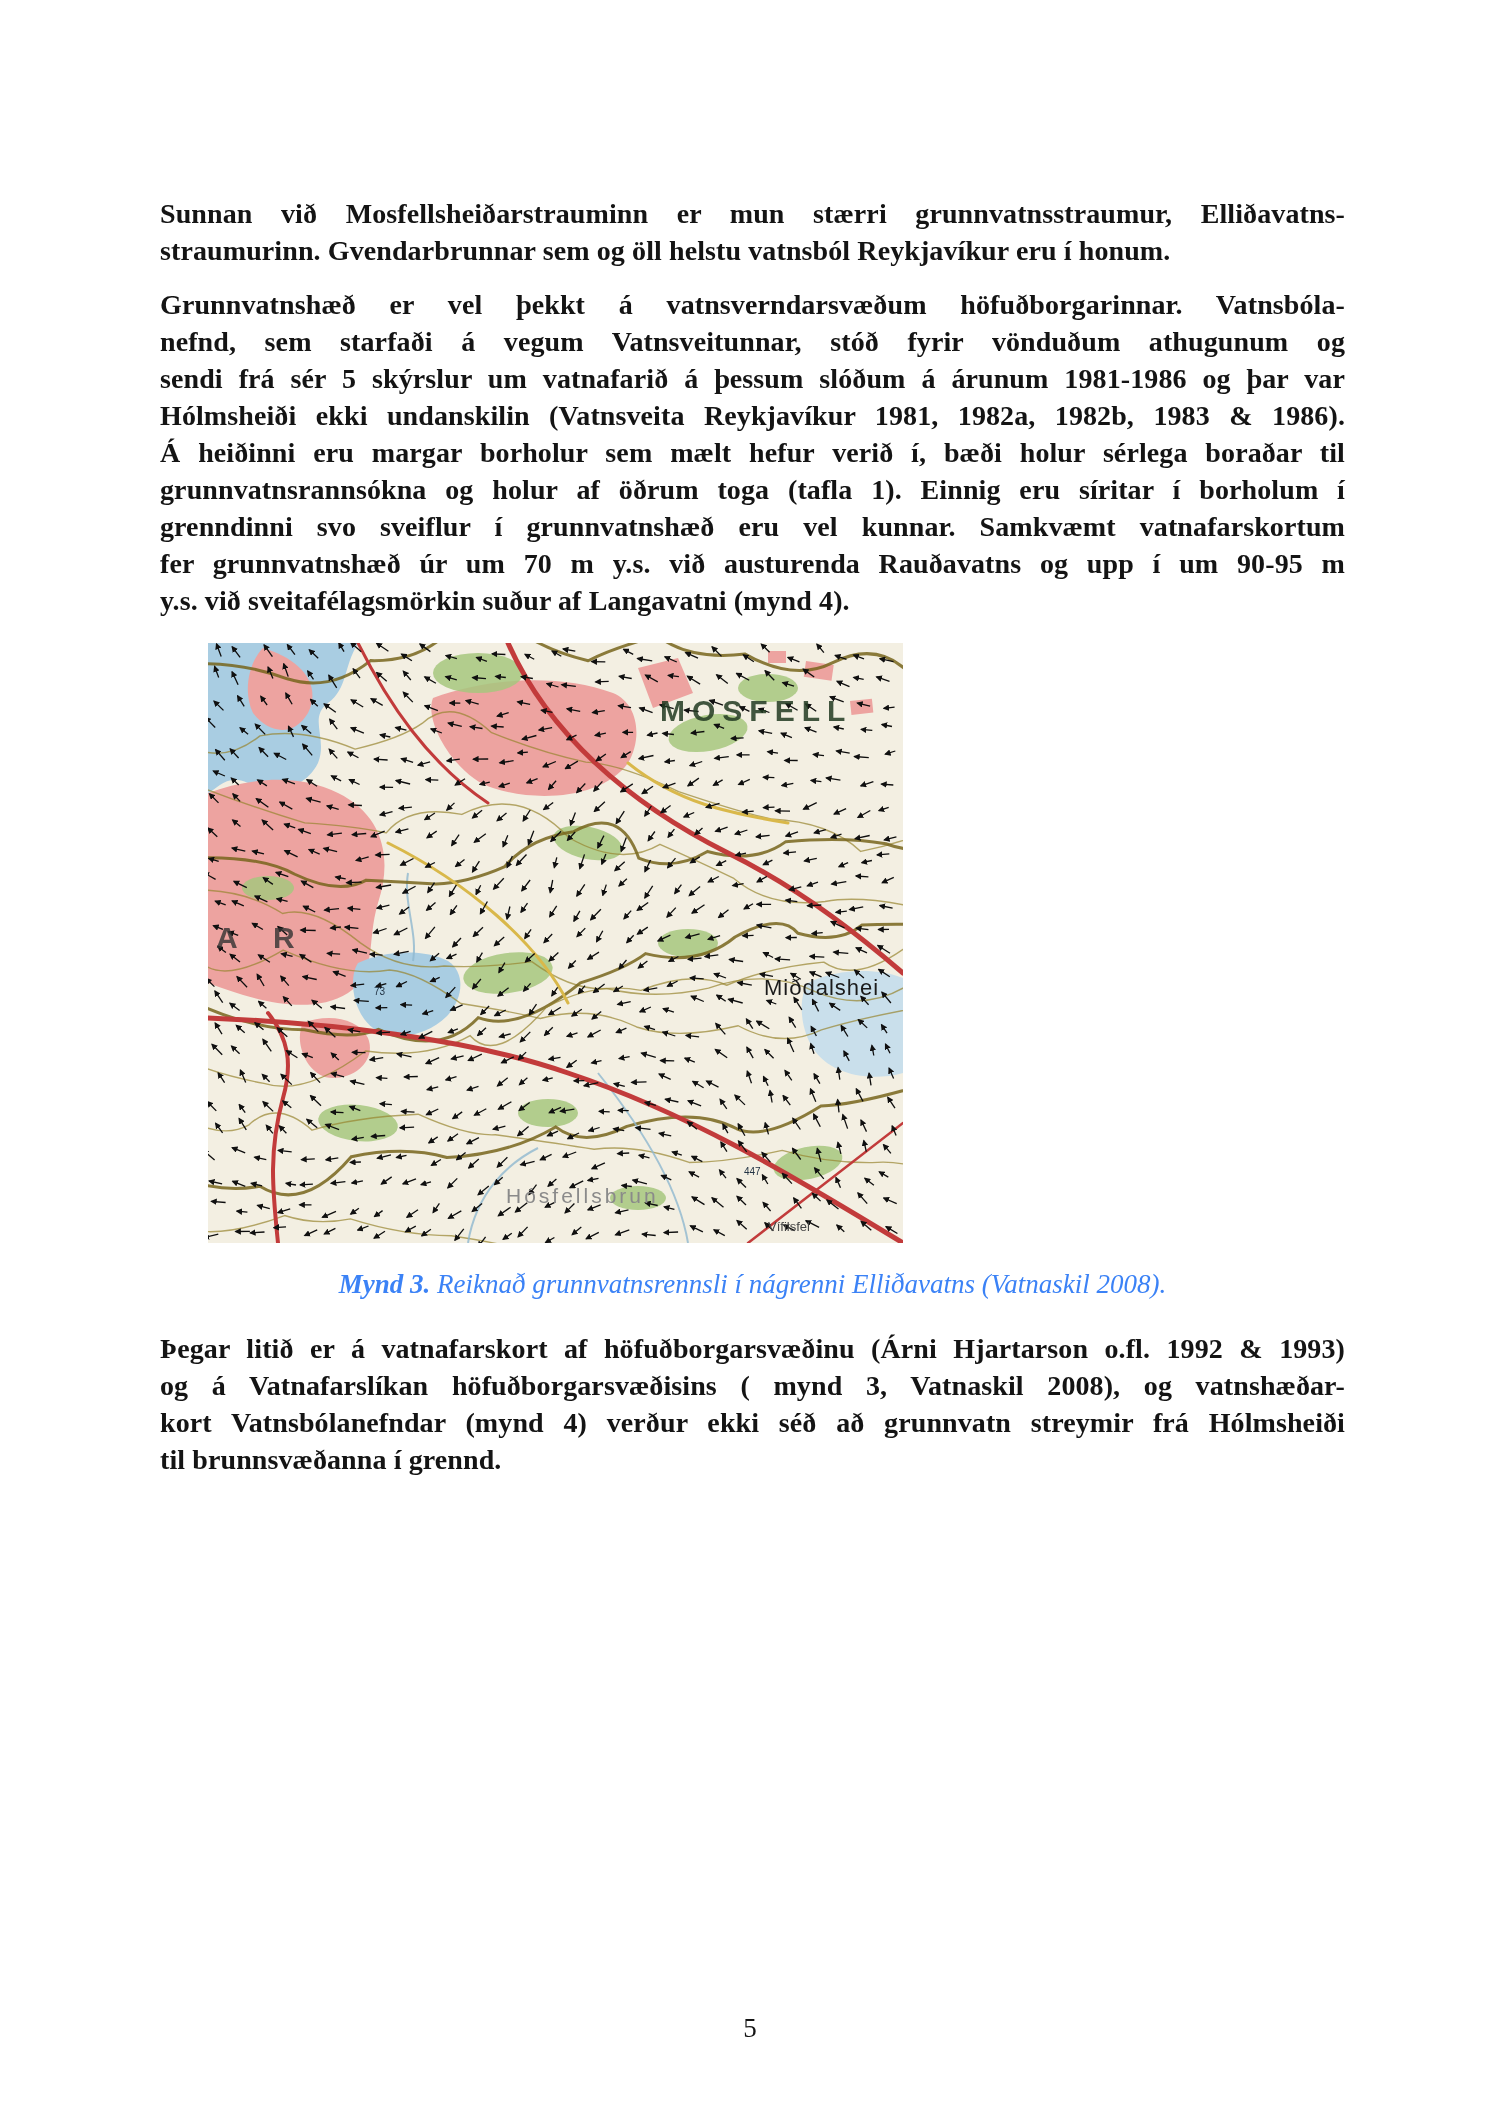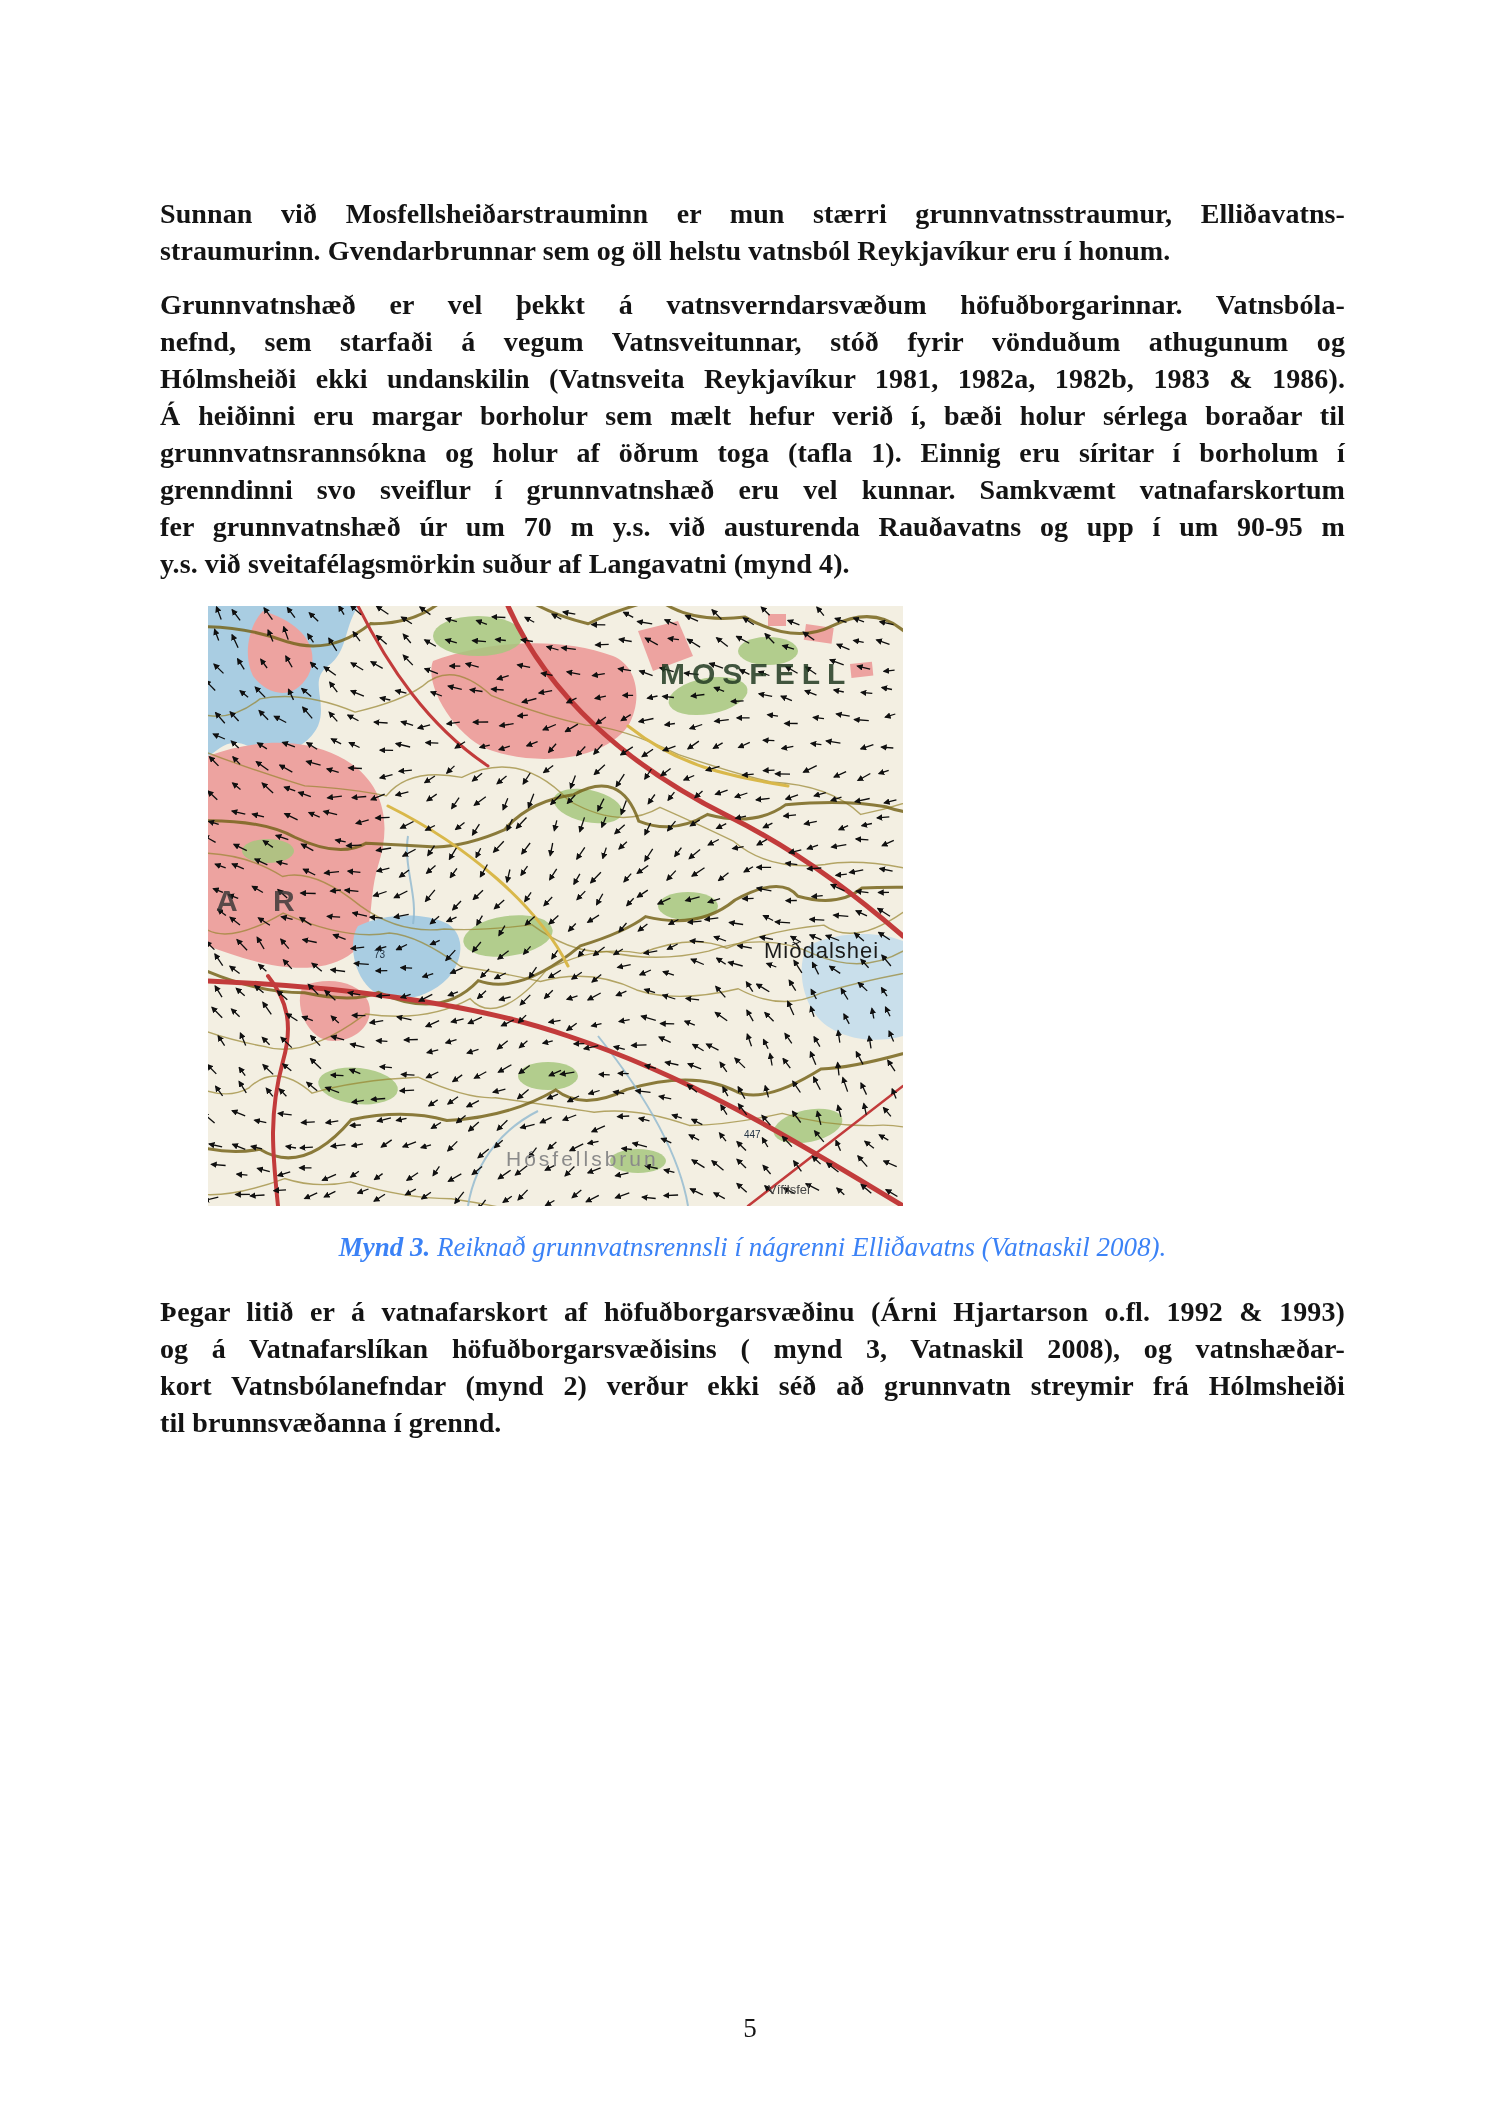--- a/index.html
+++ b/index.html
@@ -51,20 +51,21 @@
 <div class="content">
 
   <p class="para">
     <span class="ln j">Sunnan við Mosfellsheiðarstrauminn er mun stærri grunnvatnsstraumur, Elliðavatns-</span>
     <span class="ln last">straumurinn. Gvendarbrunnar sem og öll helstu vatnsból Reykjavíkur eru í honum.</span>
   </p>
 
   <p class="para">
     <span class="ln j">Grunnvatnshæð er vel þekkt á vatnsverndarsvæðum höfuðborgarinnar. Vatnsbóla-</span>
     <span class="ln j">nefnd, sem starfaði á vegum Vatnsveitunnar, stóð fyrir vönduðum athugunum og</span>
+    <span class="ln j">sendi frá sér 5 skýrslur um vatnafarið á þessum slóðum á árunum 1981-1986 og þar var</span>
     <span class="ln j">Hólmsheiði ekki undanskilin (Vatnsveita Reykjavíkur 1981, 1982a, 1982b, 1983 &amp; 1986).</span>
     <span class="ln j">Á heiðinni eru margar borholur sem mælt hefur verið í, bæði holur sérlega boraðar til</span>
     <span class="ln j">grunnvatnsrannsókna og holur af öðrum toga (tafla 1). Einnig eru síritar í borholum í</span>
     <span class="ln j">grenndinni svo sveiflur í grunnvatnshæð eru vel kunnar. Samkvæmt vatnafarskortum</span>
     <span class="ln j">fer grunnvatnshæð úr um 70 m y.s. við austurenda Rauðavatns og upp í um 90-95 m</span>
     <span class="ln last">y.s. við sveitafélagsmörkin suður af Langavatni (mynd 4).</span>
   </p>
 
   <figure>
     <div class="map-frame">
@@ -843,19 +844,19 @@
       </svg>
     </div>
     <figcaption class="caption">
       <span class="cap-label">Mynd 3.</span><span class="cap-text"> Reiknað grunnvatnsrennsli í nágrenni Elliðavatns (Vatnaskil 2008).</span>
     </figcaption>
   </figure>
 
   <p class="para para-after-fig">
     <span class="ln j">Þegar litið er á vatnafarskort af höfuðborgarsvæðinu (Árni Hjartarson o.fl. 1992 &amp; 1993)</span>
     <span class="ln j">og á Vatnafarslíkan höfuðborgarsvæðisins ( mynd 3, Vatnaskil 2008), og vatnshæðar-</span>
-    <span class="ln j">kort Vatnsbólanefndar (mynd 2) verður ekki séð að grunnvatn streymir frá Hólmsheiði</span>
+    <span class="ln j">kort Vatnsbólanefndar (mynd 4) verður ekki séð að grunnvatn streymir frá Hólmsheiði</span>
     <span class="ln last">til brunnsvæðanna í grennd.</span>
   </p>
 
 </div>
 
 <div class="pagenum">5</div>
 
 </body></html>

